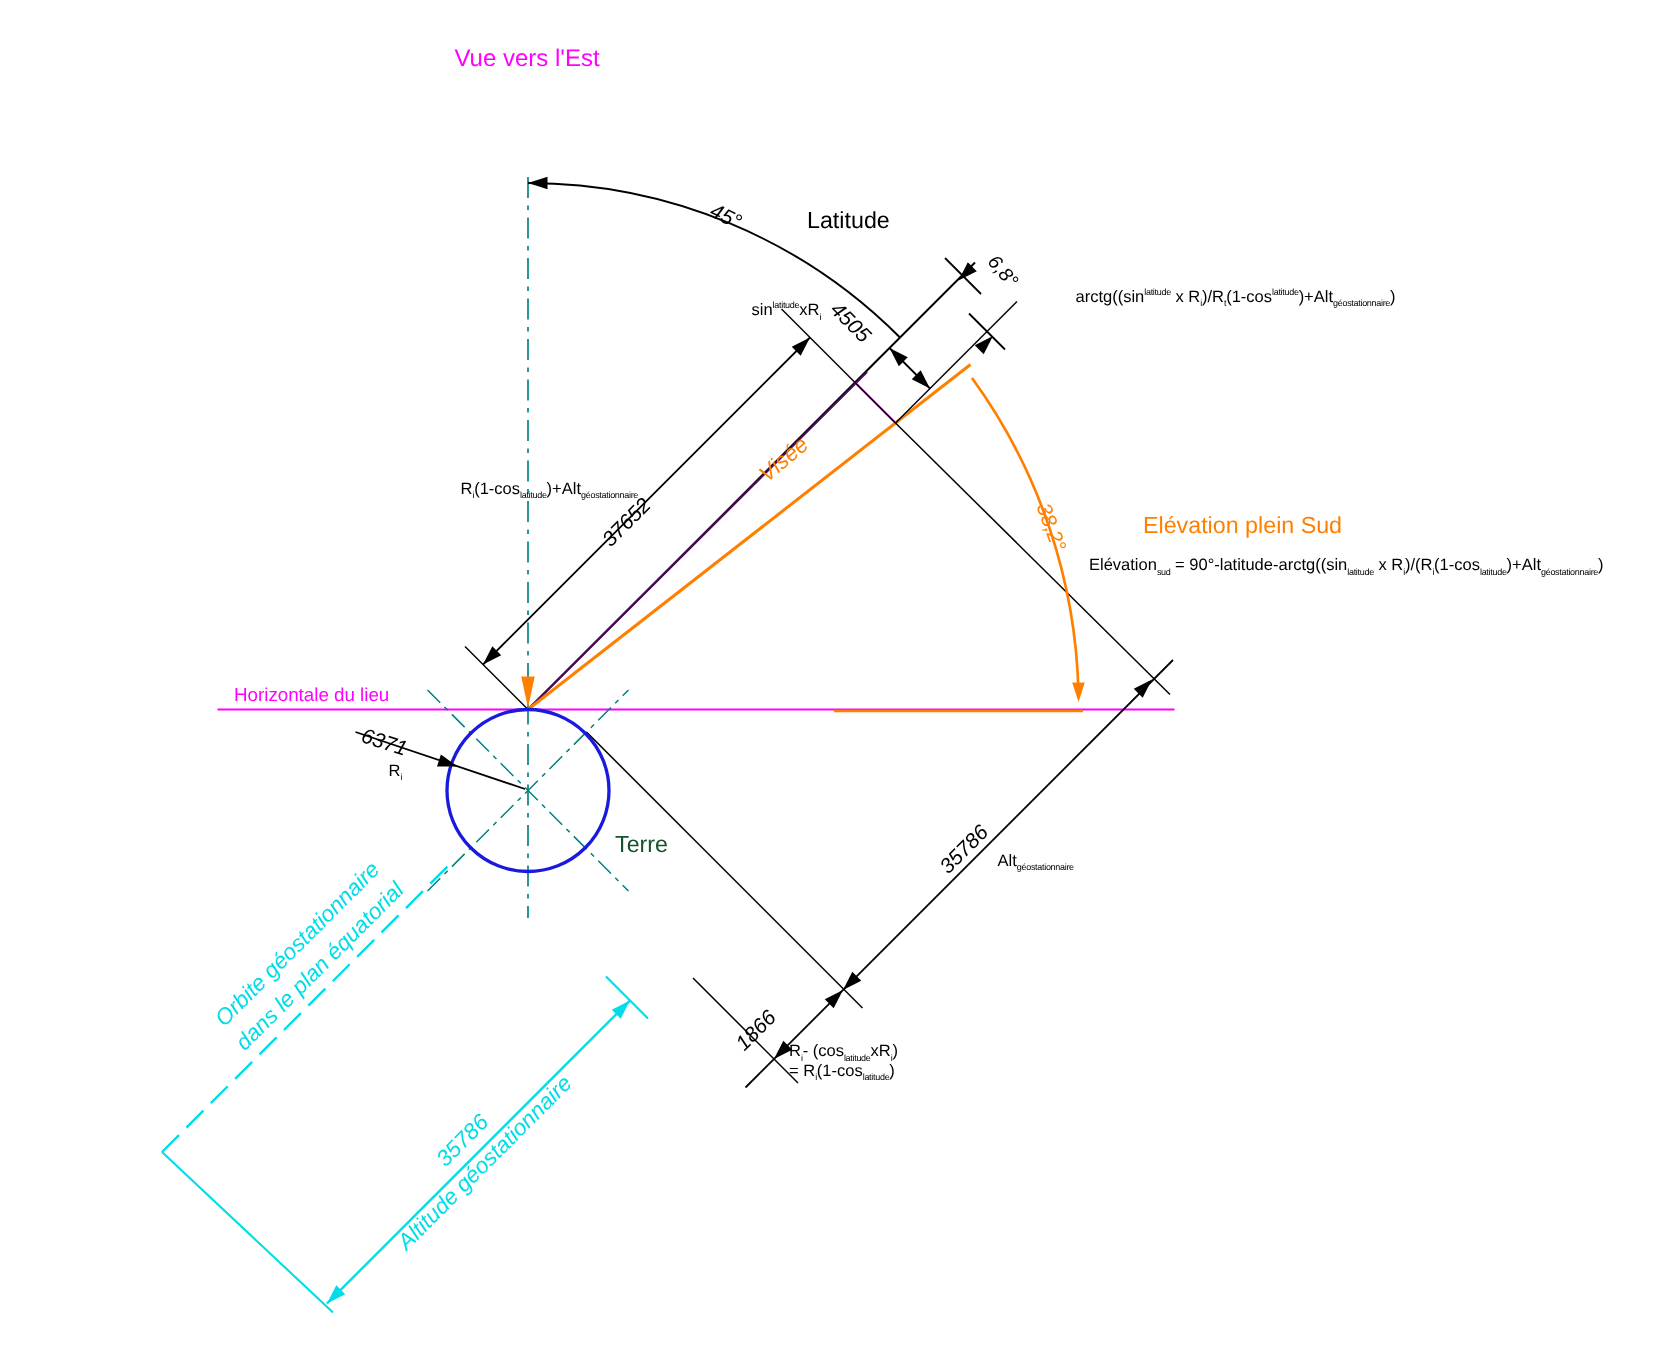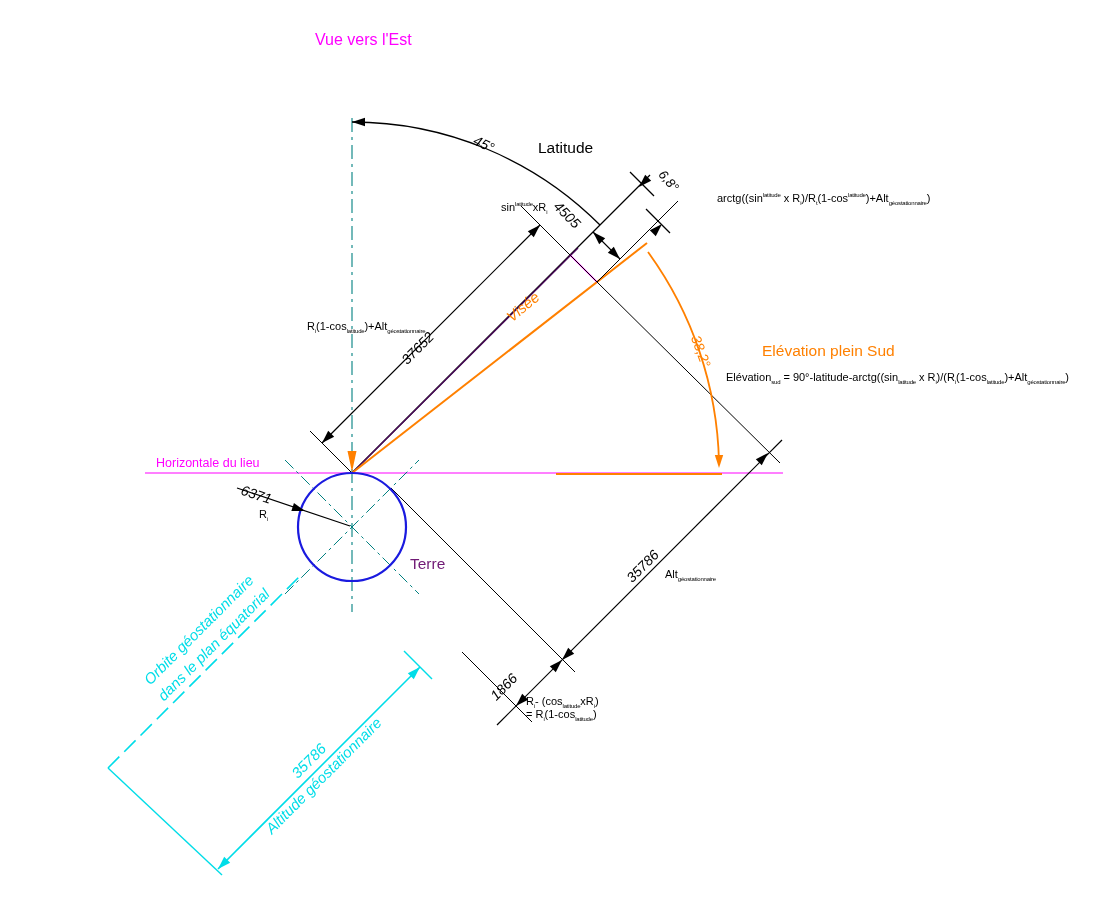--- a/index.html
+++ b/index.html
@@ -2,21 +2,21 @@
 <html><head>
 <meta charset="utf-8">
 <style>
   html,body{margin:0;padding:0;background:#ffffff;}
   #stage{position:relative;width:1120px;height:897px;background:#ffffff;overflow:hidden;
          font-family:"Liberation Sans", sans-serif;}
   #stage svg{position:absolute;left:0;top:0;}
   .txt{position:absolute;white-space:nowrap;transform-origin:0 0;color:#000;}
   .c-mag{color:#ff00ff;}
   .c-org{color:#ff8000;}
-  .c-blu{color:#701a75;text-align:right;}
+  .c-blu{color:#14532d;text-align:right;}
   .c-cyn{color:#00dde8;}
   .big{font-size:15.5px;}
   .med{font-size:12.5px;}
   .dim{font-size:14px;font-style:italic;}
   .fml{font-size:11px;}
   .fml sub,.fml sup,.lblf sub,.lblf sup{font-size:6px;line-height:0;letter-spacing:-0.2px;}
   .lblf{font-size:11px;}
   .cblock{position:absolute;width:240px;text-align:center;font-size:15px;font-style:italic;
           line-height:21px;transform-origin:50% 50%;}
 </style>
@@ -86,21 +86,21 @@
     <line x1="237" y1="488" x2="350" y2="526" stroke="#000" stroke-width="1.2"></line>
     <use href="#ah" transform="translate(305,511) rotate(18)" fill="#000"></use>
 
     <line x1="108" y1="768" x2="222" y2="875" stroke="#00dde8" stroke-width="1.4"></line>
     <line x1="404" y1="651" x2="432" y2="679" stroke="#00dde8" stroke-width="1.4"></line>
     <line x1="218" y1="869" x2="420" y2="667" stroke="#00dde8" stroke-width="1.6"></line>
     <use href="#ah" transform="translate(218,869) rotate(135)" fill="#00dde8"></use>
     <use href="#ah" transform="translate(420,667) rotate(-45)" fill="#00dde8"></use>
   </svg>
 
-  <div class="txt big c-mag" style="left:303px;top:31px;font-size:16px;margin-left:12px;">Vue vers l'Est</div>
+  <div class="txt big c-mag" style="left:303px;top:31px;font-size:16px;">Vue vers l'Est</div>
 
   <div class="txt dim" style="left:478px;top:132px;transform:rotate(26deg);">45°</div>
   <div class="txt big" style="left:538px;top:139px;">Latitude</div>
 
   <div class="txt dim" style="left:667px;top:167px;font-size:13px;transform:rotate(50deg);">6,8°</div>
   <div class="txt fml" style="left:717px;top:192px;">arctg((sin<sup>latitude</sup> x R<sub>i</sub>)/R<sub>t</sub>(1-cos<sup>latitude</sup>)+Alt<sub>géostationnaire</sub>)</div>
 
   <div class="txt lblf" style="left:501px;top:201px;">sin<sup>latitude</sup>xR<sub>i</sub></div>
   <div class="txt dim" style="left:562px;top:198px;transform:rotate(45deg);">4505</div>
 

